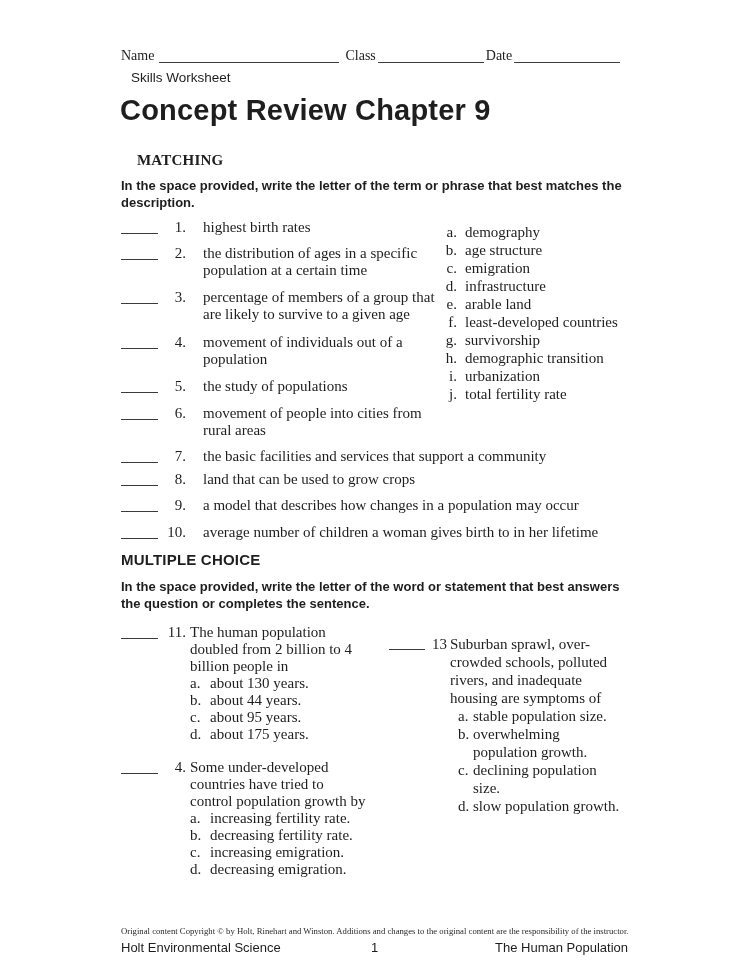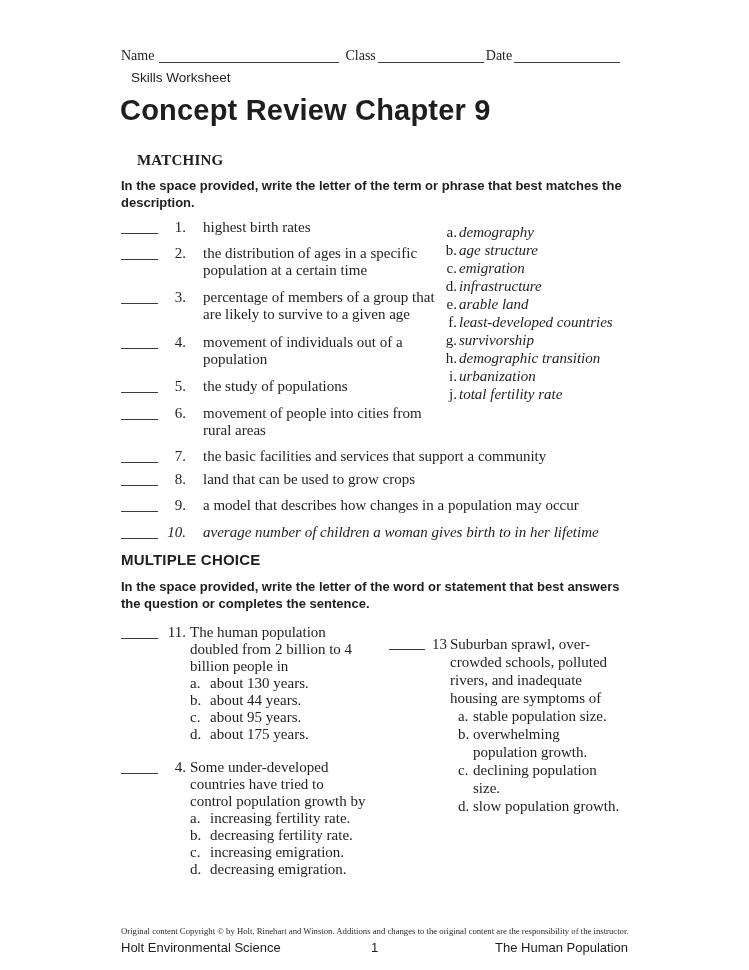--- a/index.html
+++ b/index.html
@@ -32,21 +32,21 @@
   .blank { display:inline-block; flex:none; width:37px; height:14px;
            border-bottom:1.3px solid #3a3a3a; }
   .m-num { flex:none; width:28px; text-align:right; margin-right:4px; }
   .m-text { white-space:pre-line;margin-left:13px; }
 
   
   .options { position:absolute; left:437px; top:224px; margin:0; padding:0; list-style:none;
              font-size:15px; }
   .options li { height:18px; display:flex; align-items:flex-start; line-height:17px; }
   .opt-letter { flex:none; width:20px; text-align:right; }
-  .opt-text { margin-left:2px; white-space:nowrap;font-style:italic; }
+  .opt-text { margin-left:8px; white-space:nowrap; }
 
   
   .q { position:absolute; display:flex; align-items:flex-start; font-size:15px; line-height:17px; }
   .q-num { flex:none; width:28px; text-align:right; margin-right:4px; }
   .q-body { display:flex; flex-direction:column; }
   .q-stem { white-space:pre-line; }
   .choice { display:flex; align-items:flex-start; }
   .c-letter { flex:none; width:20px; }
   .c-text { white-space:pre-line; }
 
@@ -129,21 +129,21 @@
   <div class="m-item" style="top:471px;">
     <span class="blank"></span>
     <span class="m-num">8.</span>
     <span class="m-text">land that can be used to grow crops</span>
   </div>
   <div class="m-item" style="top:497px;">
     <span class="blank"></span>
     <span class="m-num">9.</span>
     <span class="m-text">a model that describes how changes in a population may occur</span>
   </div>
-  <div class="m-item" style="top:524px;font-style:italic;">
+  <div class="m-item" style="top:524px;">
     <span class="blank"></span>
     <span class="m-num">10.</span>
     <span class="m-text">average number of children a woman gives birth to in her lifetime</span>
   </div>
 
   <ul class="options">
     <li>
         <span class="opt-letter">a.</span>
         <span class="opt-text">demography</span>
       </li>

